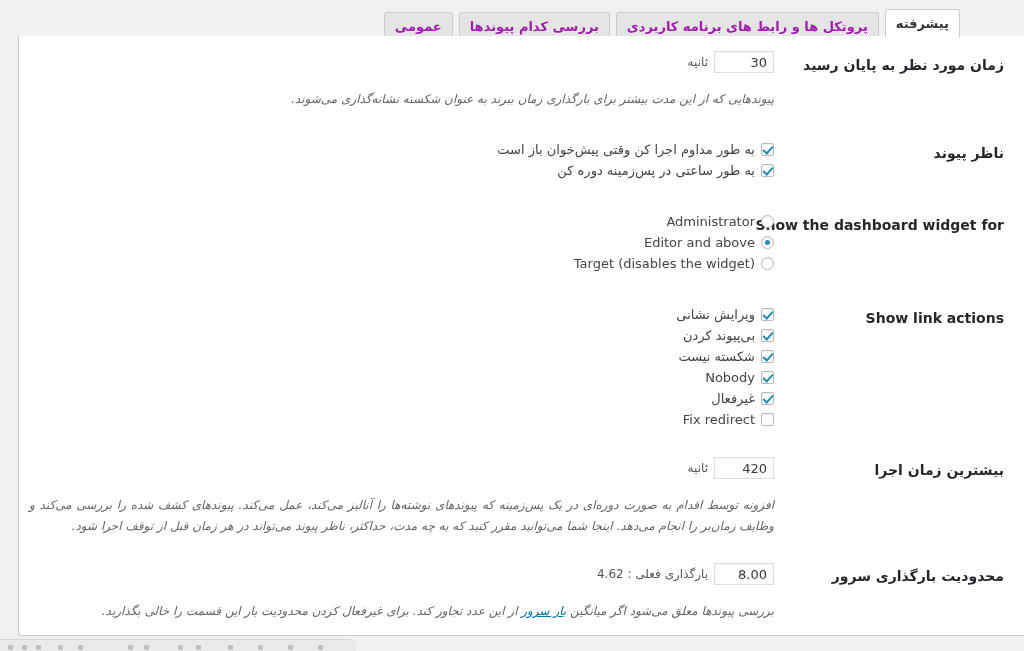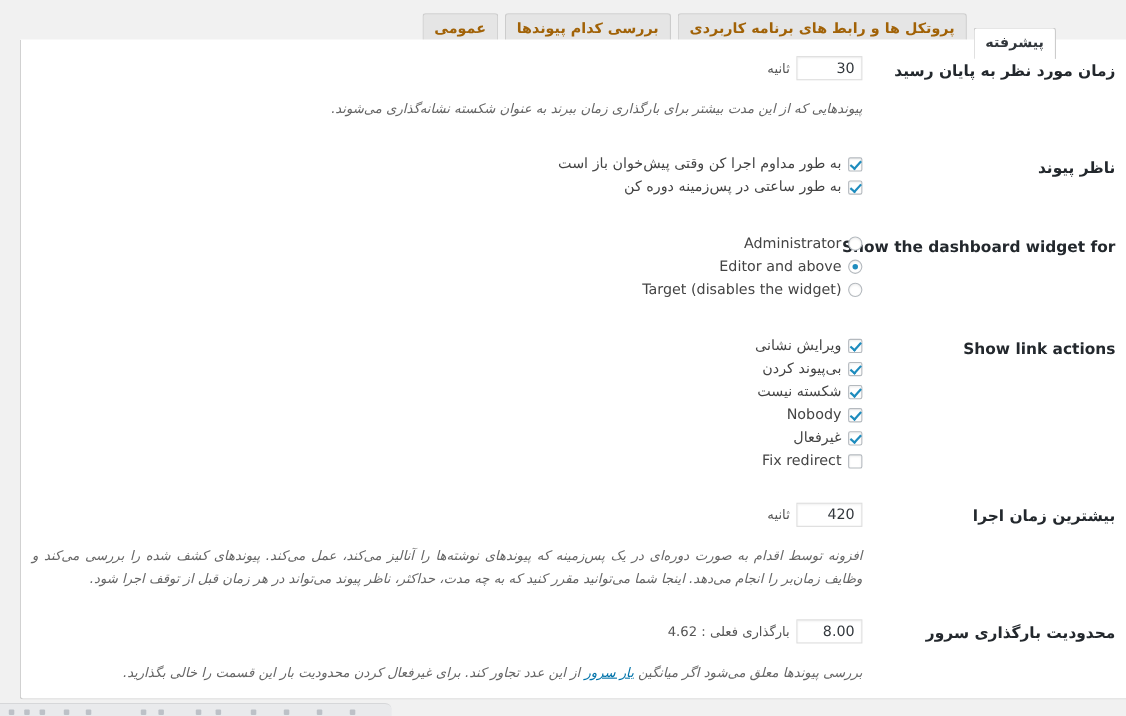--- a/index.html
+++ b/index.html
@@ -29,38 +29,38 @@
     padding-right: 64px;
     box-sizing: border-box;
   }
   .tab {
     height: 27px;
     line-height: 27px;
     margin-left: 6px;
     padding: 0 10px;
     font-size: 13px;
     font-weight: bold;
-    color: #a16207;
+    color: #a21caf;
     background: #e5e5e5;
     border: 1px solid #ccc;
     border-bottom: none;
     border-radius: 3px 3px 0 0;
     white-space: nowrap;
     box-sizing: border-box;
     position: relative;
     top: 3px;
   }
   .tab.active {
     background: #ffffff;
     color: #32373c;
     border-color: #ccc;
     border-bottom: 1px solid #ffffff;
     height: 29px;
     line-height: 28px;
-    top: 18px;
+    top: 2px;
     z-index: 3;
   }
 
   
   .panel {
     position: absolute;
     top: 36px;
     right: 0;
     left: 18px;
     bottom: 15px;
@@ -75,21 +75,21 @@
 
   .form-table {
     width: 100%;
     border-collapse: collapse;
     table-layout: fixed;
   }
   .form-table th {
     width: 210px;
     text-align: right;
     vertical-align: top;
-    padding: 20px 10px 20px 10px;
+    padding: 20px 20px 20px 10px;
     font-size: 14px;
     font-weight: bold;
     color: #23282d;
     line-height: 1.3;
     white-space: nowrap;
   }
   .form-table td {
     vertical-align: top;
     padding: 15px 10px;
     font-size: 13px;

